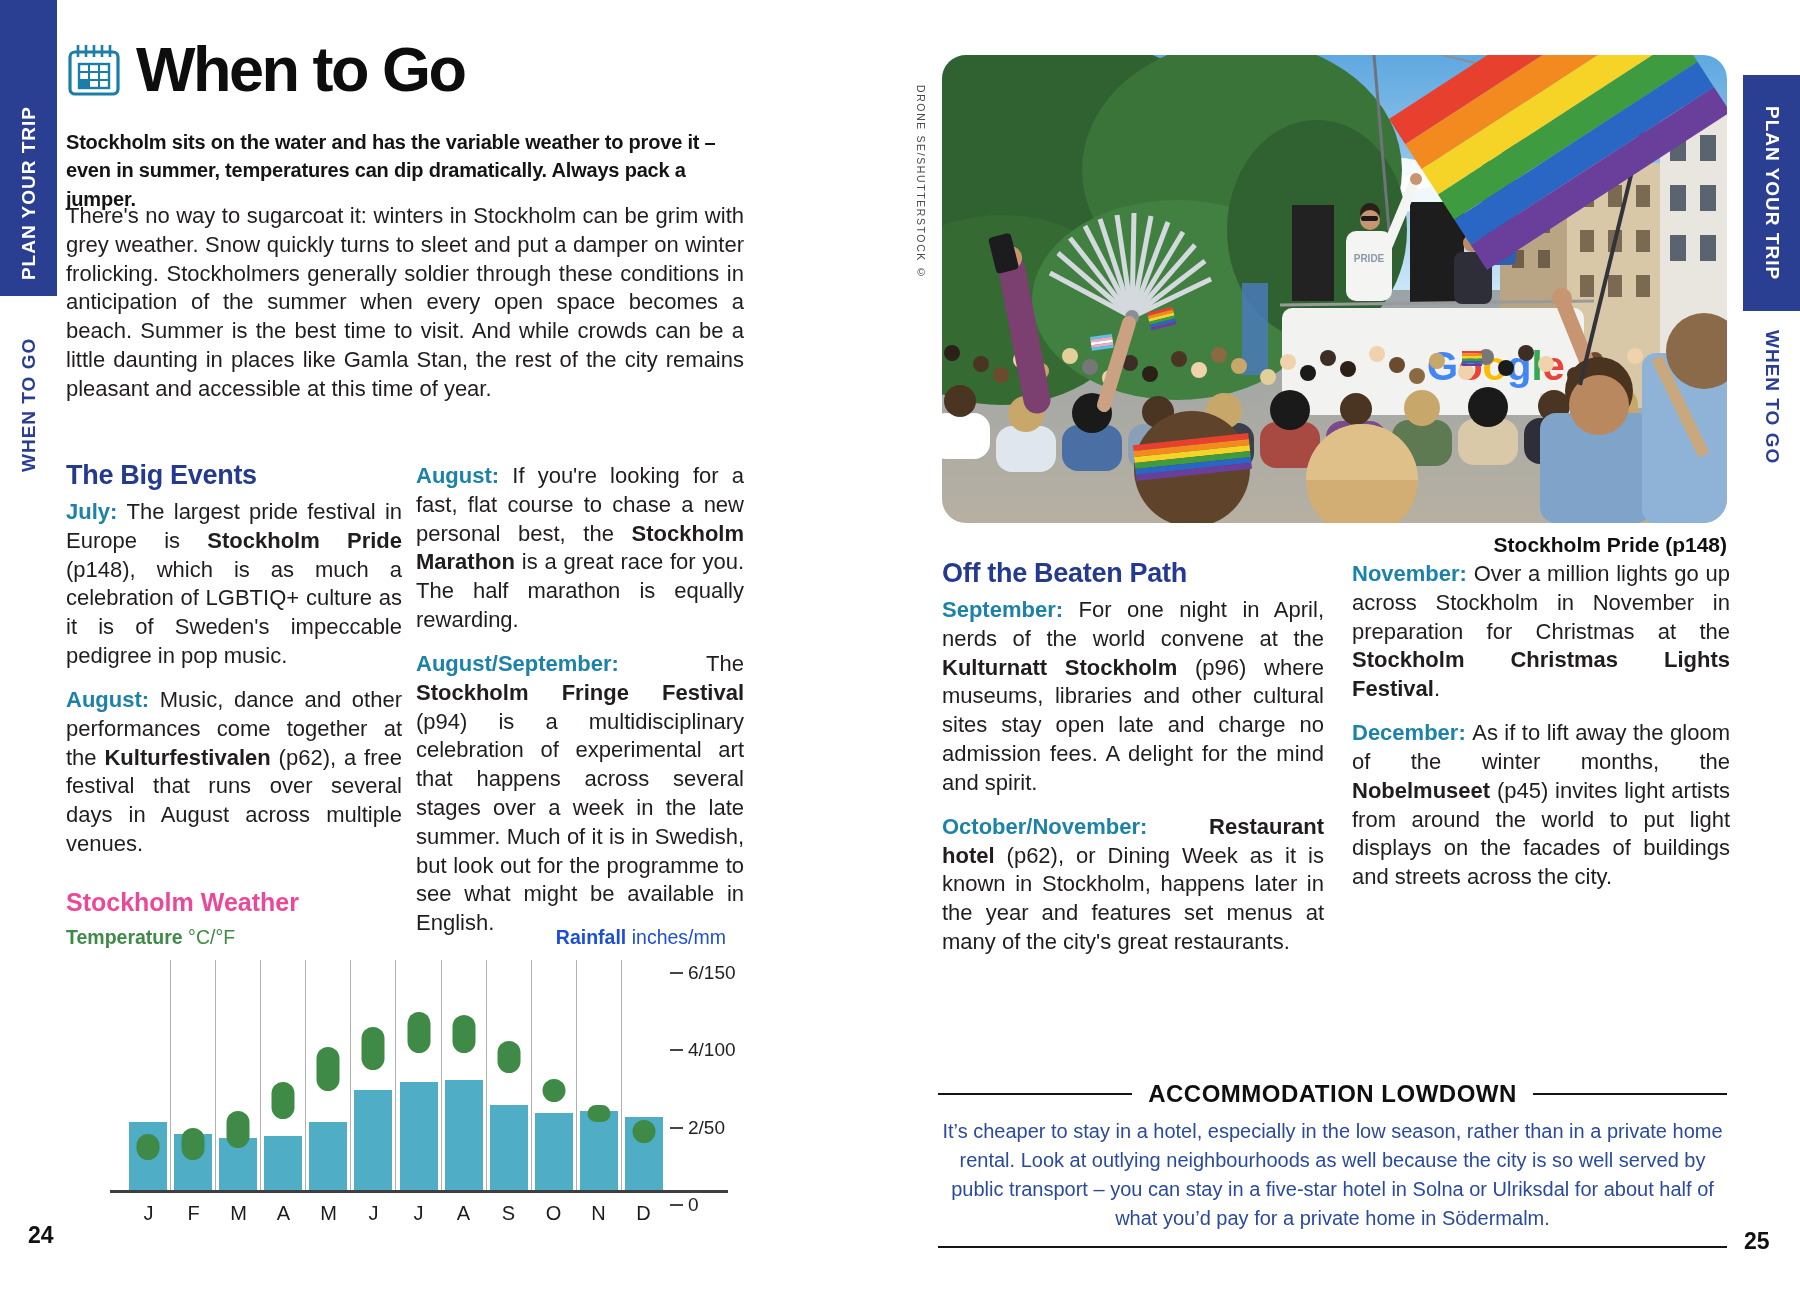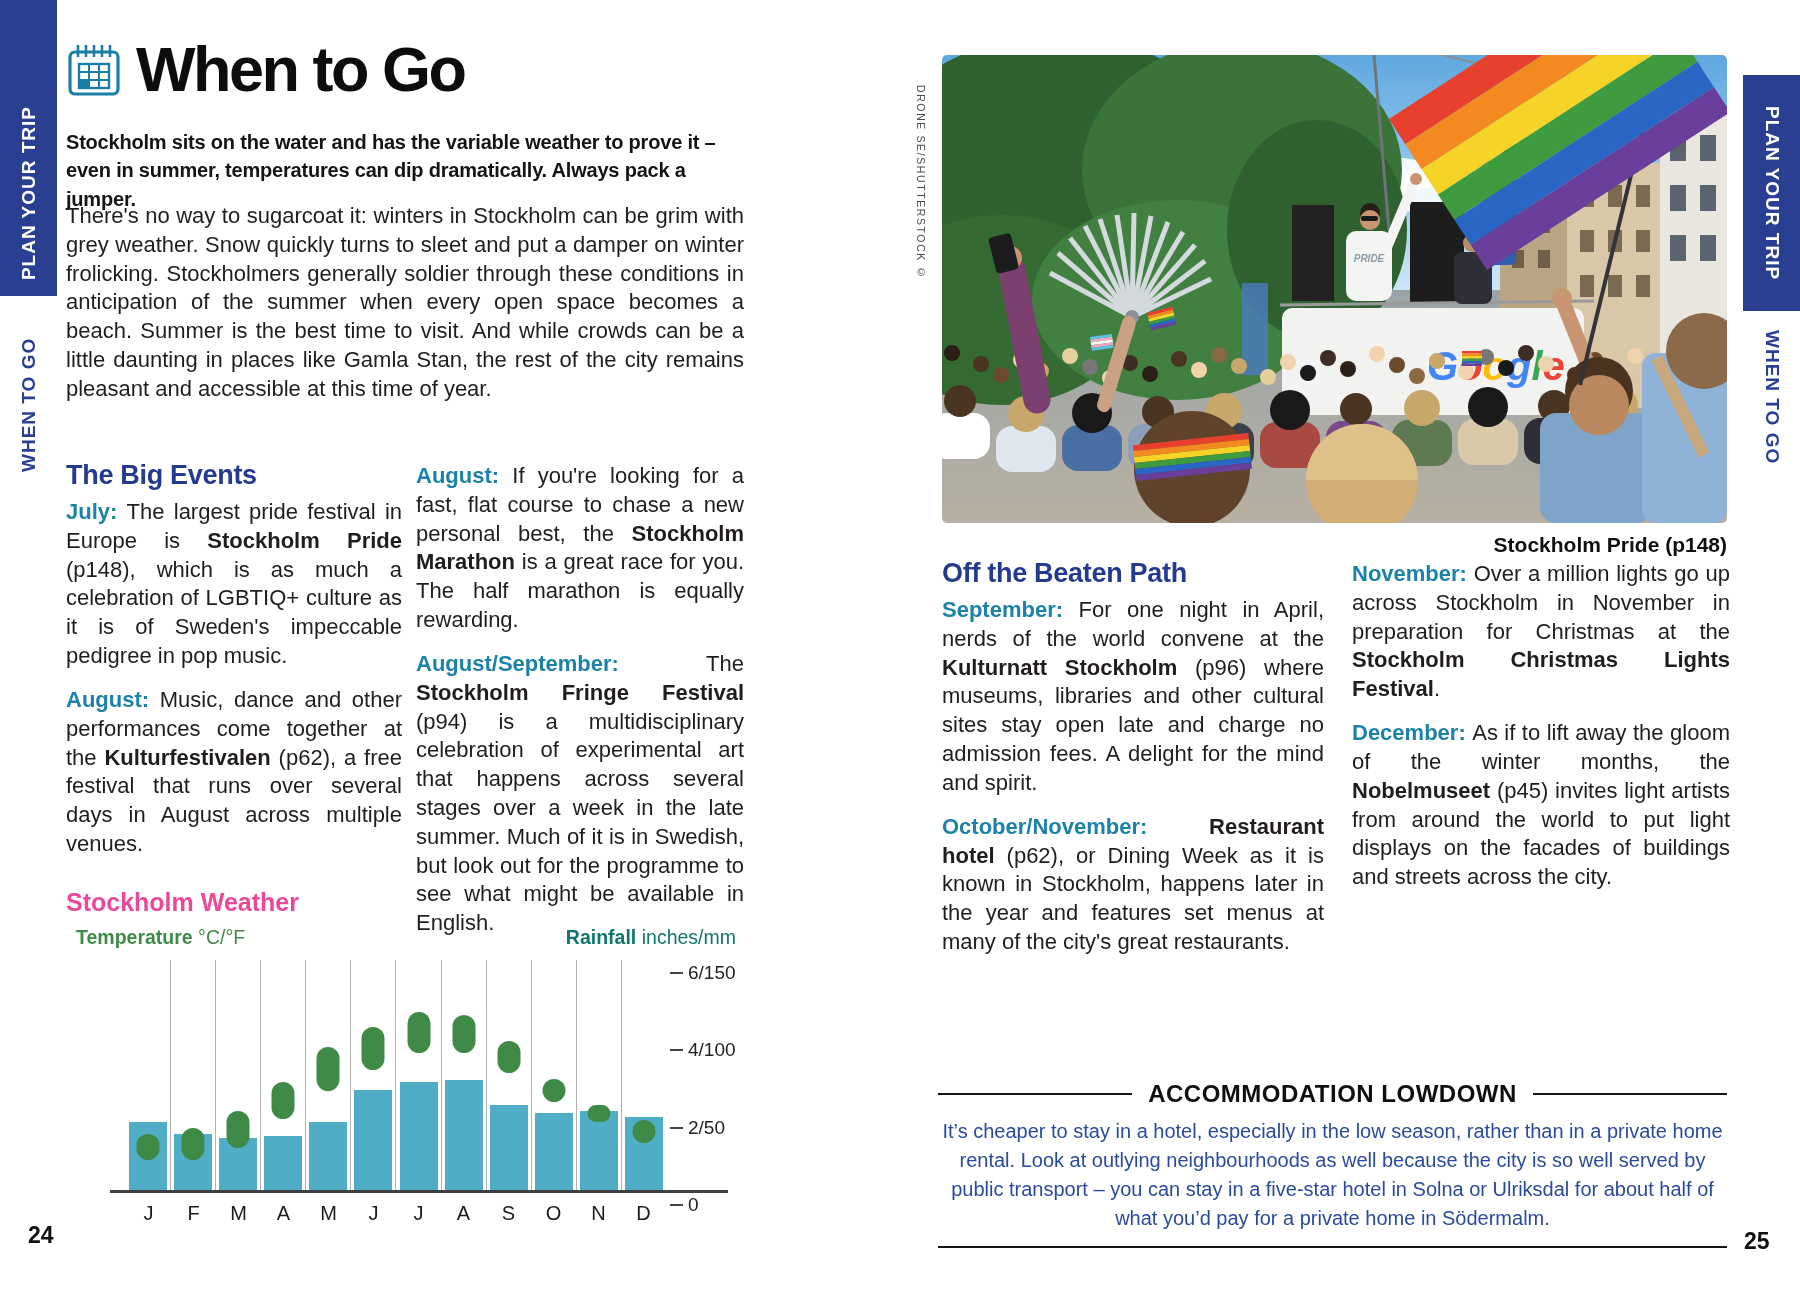--- a/index.html
+++ b/index.html
@@ -23,38 +23,38 @@
   .para{margin-bottom:15px;}
   .seg-lab{color:#1c82a8;font-weight:bold;}
   .seg-b{font-weight:bold;}
   .sec-h{font-size:27px;font-weight:bold;color:#243a8f;letter-spacing:-0.3px;}
 
   
   .chart-title{font-size:25px;font-weight:bold;color:#ec4899;}
   .legend{display:flex;justify-content:space-between;font-size:19.5px;}
   .legend .lg-b{font-weight:bold;}
   .legend-left{color:#3e8a46;}
-  .legend-right{color:#0f766e;}
+  .legend-right{color:#1d4ed8;}
   .plotwrap{position:relative;width:660px;height:272px;}
   #plot{position:absolute;left:60px;top:0;width:540px;height:232px;display:flex;}
   .pcol{position:relative;flex:1 1 0;}
   .pcol + .pcol{border-left:1px solid #b0b0b0;}
   .bar{position:absolute;bottom:0;left:50%;transform:translateX(-50%);width:38px;background:#4fadc6;}
   .capsule{position:absolute;left:50%;transform:translateX(-50%);width:23px;border-radius:12px;background:#3e8a46;}
   .tick{position:absolute;display:flex;align-items:center;gap:5px;font-size:19px;color:#222;}
   .tickdash{width:13px;height:2px;background:#444;}
   #ticksL{position:absolute;left:0;top:0;width:58px;height:232px;}
   #ticksL .tick{right:0;}
   #ticksR{position:absolute;left:604px;top:13px;width:56px;height:232px;}
   .baseline{position:absolute;left:44px;top:230px;width:618px;height:2.5px;background:#3f3f3f;}
   #months{position:absolute;left:60px;top:242px;width:540px;display:flex;font-size:20px;color:#1c1c1c;}
   #months div{flex:1 1 0;text-align:center;}
 
   
-  .photo-frame{border-radius:5px;overflow:hidden;font-style:italic;}
+  .photo-frame{border-radius:24px;overflow:hidden;}
   .credit{font-size:10.5px;letter-spacing:1.6px;color:#4a4a4a;}
   .caption{font-size:21px;font-weight:bold;text-align:right;color:#101010;}
   .accom-head{display:flex;align-items:center;gap:16px;}
   .accom-head .rule{flex:1 1 0;height:2px;background:#151515;}
   .accom-title{font-size:24px;font-weight:bold;letter-spacing:0.5px;color:#0f0f0f;white-space:nowrap;}
   .accom-body{margin-top:9px;font-size:20px;line-height:1.45;text-align:center;color:#2a4a9e;font-weight:500;}
   .accom-rule-bottom{margin-top:13px;height:2px;background:#151515;}
   .pagenum{font-size:23px;font-weight:bold;color:#111;}
 </style>
 </head>
@@ -100,21 +100,21 @@
 <div class="abs serif" style="left:66px;top:498px;width:336px;">
   <div class="para"><span class="seg-lab">July: </span><span class="seg-n">The largest pride festival in Europe is </span><span class="seg-b">Stockholm Pride</span><span class="seg-n"> (p148), which is as much a celebration of LGBTIQ+ culture as it is of Sweden's impeccable pedigree in pop music.</span></div>
   <div class="para"><span class="seg-lab">August: </span><span class="seg-n">Music, dance and other performances come together at the </span><span class="seg-b">Kulturfestivalen</span><span class="seg-n"> (p62), a free festival that runs over several days in August across multiple venues.</span></div>
 </div>
 <div class="abs serif" style="left:416px;top:462px;width:328px;">
   <div class="para"><span class="seg-lab">August: </span><span class="seg-n">If you're looking for a fast, flat course to chase a new personal best, the </span><span class="seg-b">Stockholm Marathon</span><span class="seg-n"> is a great race for you. The half marathon is equally rewarding.</span></div>
   <div class="para"><span class="seg-lab">August/September: </span><span class="seg-n">The </span><span class="seg-b">Stockholm Fringe Festival</span><span class="seg-n"> (p94) is a multidisciplinary celebration of experimental art that happens across several stages over a week in the late summer. Much of it is in Swedish, but look out for the programme to see what might be available in English.</span></div>
 </div>
 
 <div class="abs chart-title" style="left:66px;top:888px;">Stockholm Weather</div>
-<div class="abs legend" style="left:76px;top:926px;width:660px;">
+<div class="abs legend" style="left:66px;top:926px;width:660px;">
   <div class="legend-left">
     <span class="lg-b">Temperature</span>
     <span>°C/°F</span>
   </div>
   <div class="legend-right">
     <span class="lg-b">Rainfall</span>
     <span>inches/mm</span>
   </div>
 </div>
 <div class="abs plotwrap" style="left:66px;top:960px;">

